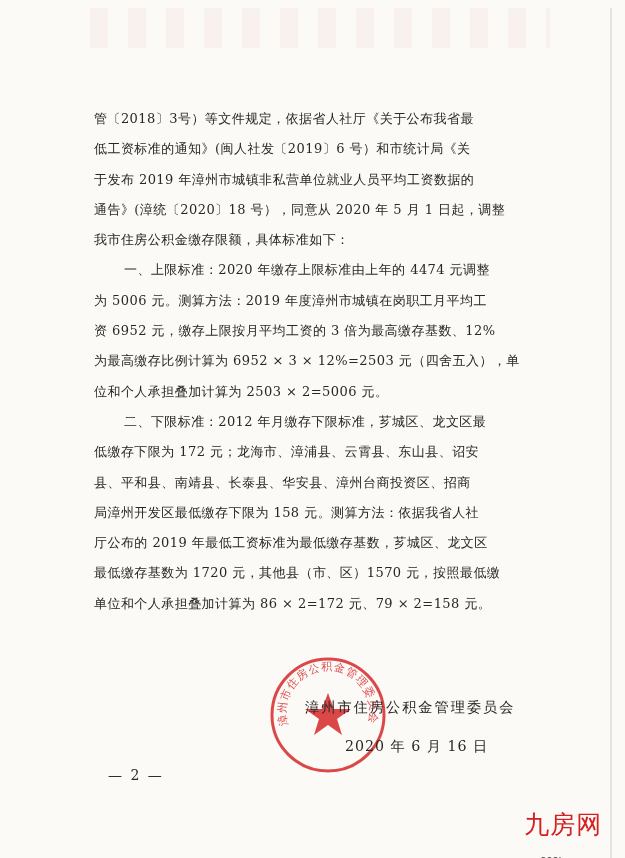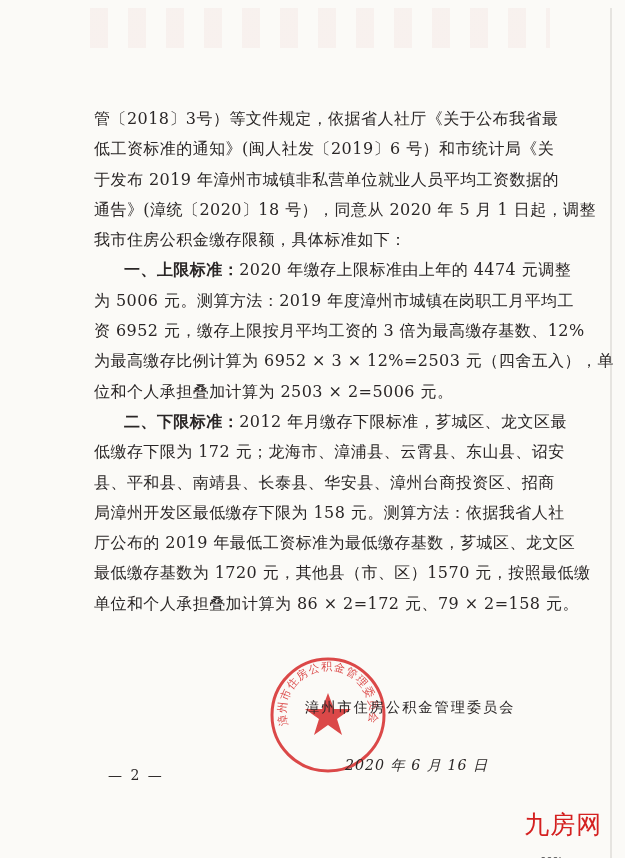--- a/index.html
+++ b/index.html
@@ -1,26 +1,26 @@
 <!DOCTYPE html>
 <html><head>
 <meta charset="utf-8">
 <style>
   html,body{margin:0;padding:0;}
   body{width:625px;height:858px;background:#fbfaf7;position:relative;overflow:hidden;
        font-family:"DejaVu Serif","Liberation Serif",serif;color:#2a2626;}
   .page-edge{position:absolute;left:610px;top:8px;width:2px;height:850px;background:#e6e4e0;}
   .ghost{position:absolute;left:90px;top:8px;width:460px;height:40px;opacity:.05;
          background:repeating-linear-gradient(90deg,#b44 0 18px,transparent 18px 38px);}
-  .body-text{position:absolute;left:94px;top:104px;width:468px;font-size:16px;line-height:30.3px;letter-spacing:.45px;text-align:justify;}
+  .body-text{position:absolute;left:94px;top:104px;width:468px;font-size:13px;line-height:30.3px;letter-spacing:.45px;text-align:justify;}
   .line{display:block;white-space:nowrap;}
   .indent{padding-left:30px;}
-  .bold{font-family:"DejaVu Sans","Liberation Sans",sans-serif;font-weight:bold;}
+  .bold{font-family:"DejaVu Sans","Liberation Sans",sans-serif;font-weight:normal;}
   .sign{position:absolute;left:305px;top:698px;font-size:14.2px;letter-spacing:2px;}
-  .date{position:absolute;left:345px;top:756px;font-size:14.2px;letter-spacing:1px;font-style:italic;}
+  .date{position:absolute;left:345px;top:737px;font-size:14.2px;letter-spacing:1px;}
   .pageno{position:absolute;left:108px;top:767px;font-size:14px;letter-spacing:2px;}
   .seal{position:absolute;left:268px;top:655px;width:120px;height:120px;opacity:.85;}
   .wm{position:absolute;left:514px;top:812px;text-align:center;}
   .wm-logo{font-family:"DejaVu Sans","Liberation Sans",sans-serif;font-size:25px;font-weight:normal;color:#d42020;letter-spacing:1px;line-height:26px;}
   .wm-url{font-family:"Liberation Sans","DejaVu Sans",sans-serif;font-size:11px;color:#444;margin-top:17px;}
 </style>
 </head>
 <body>
 
 <div class="page-edge"></div>

